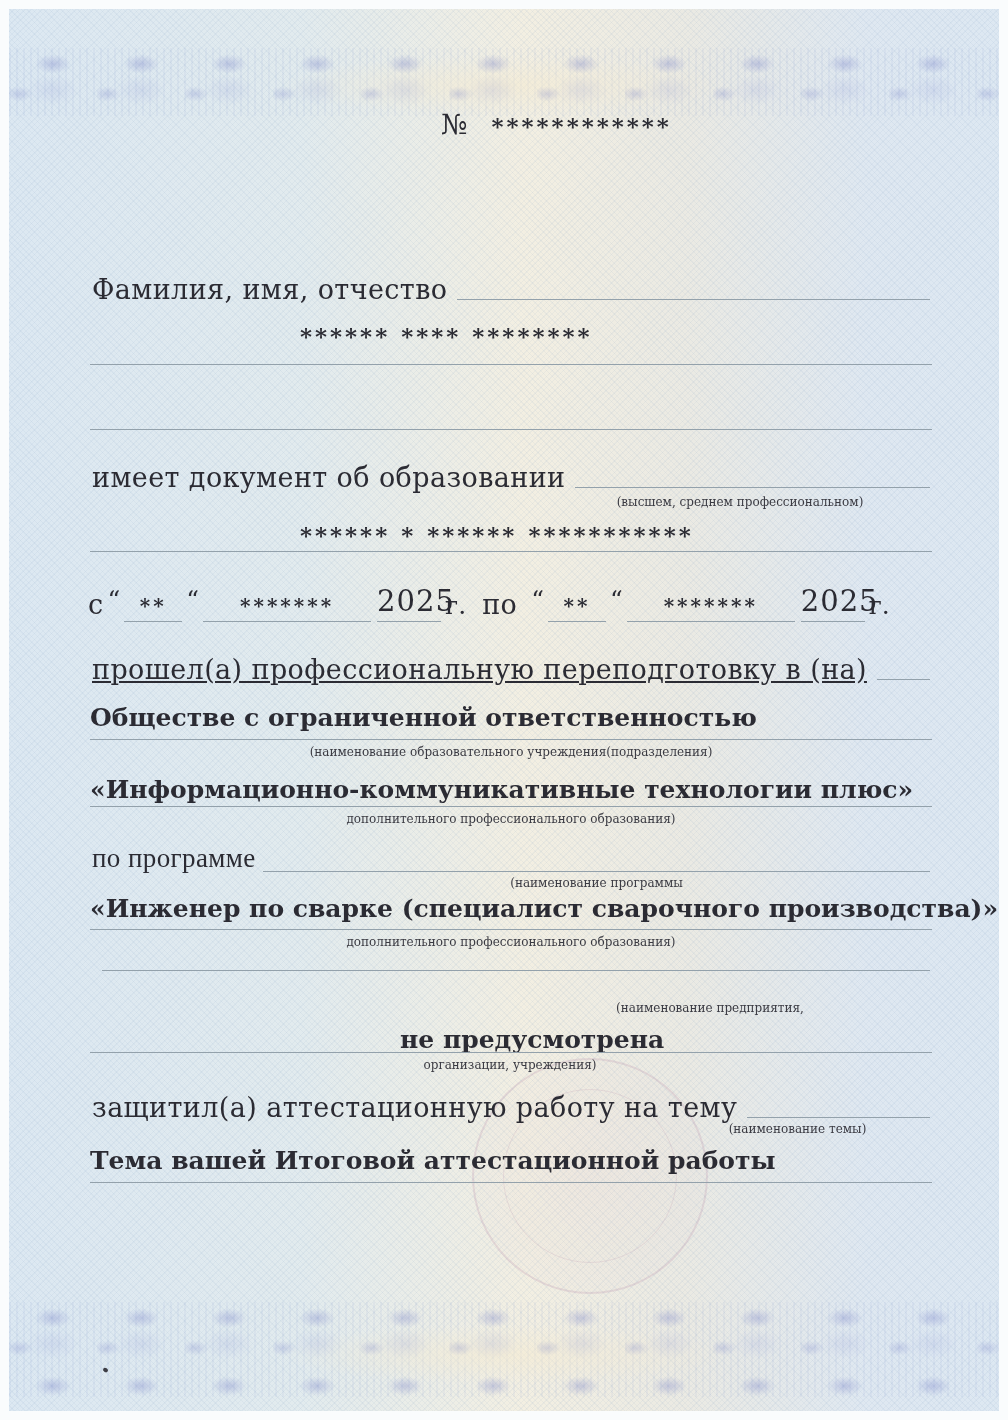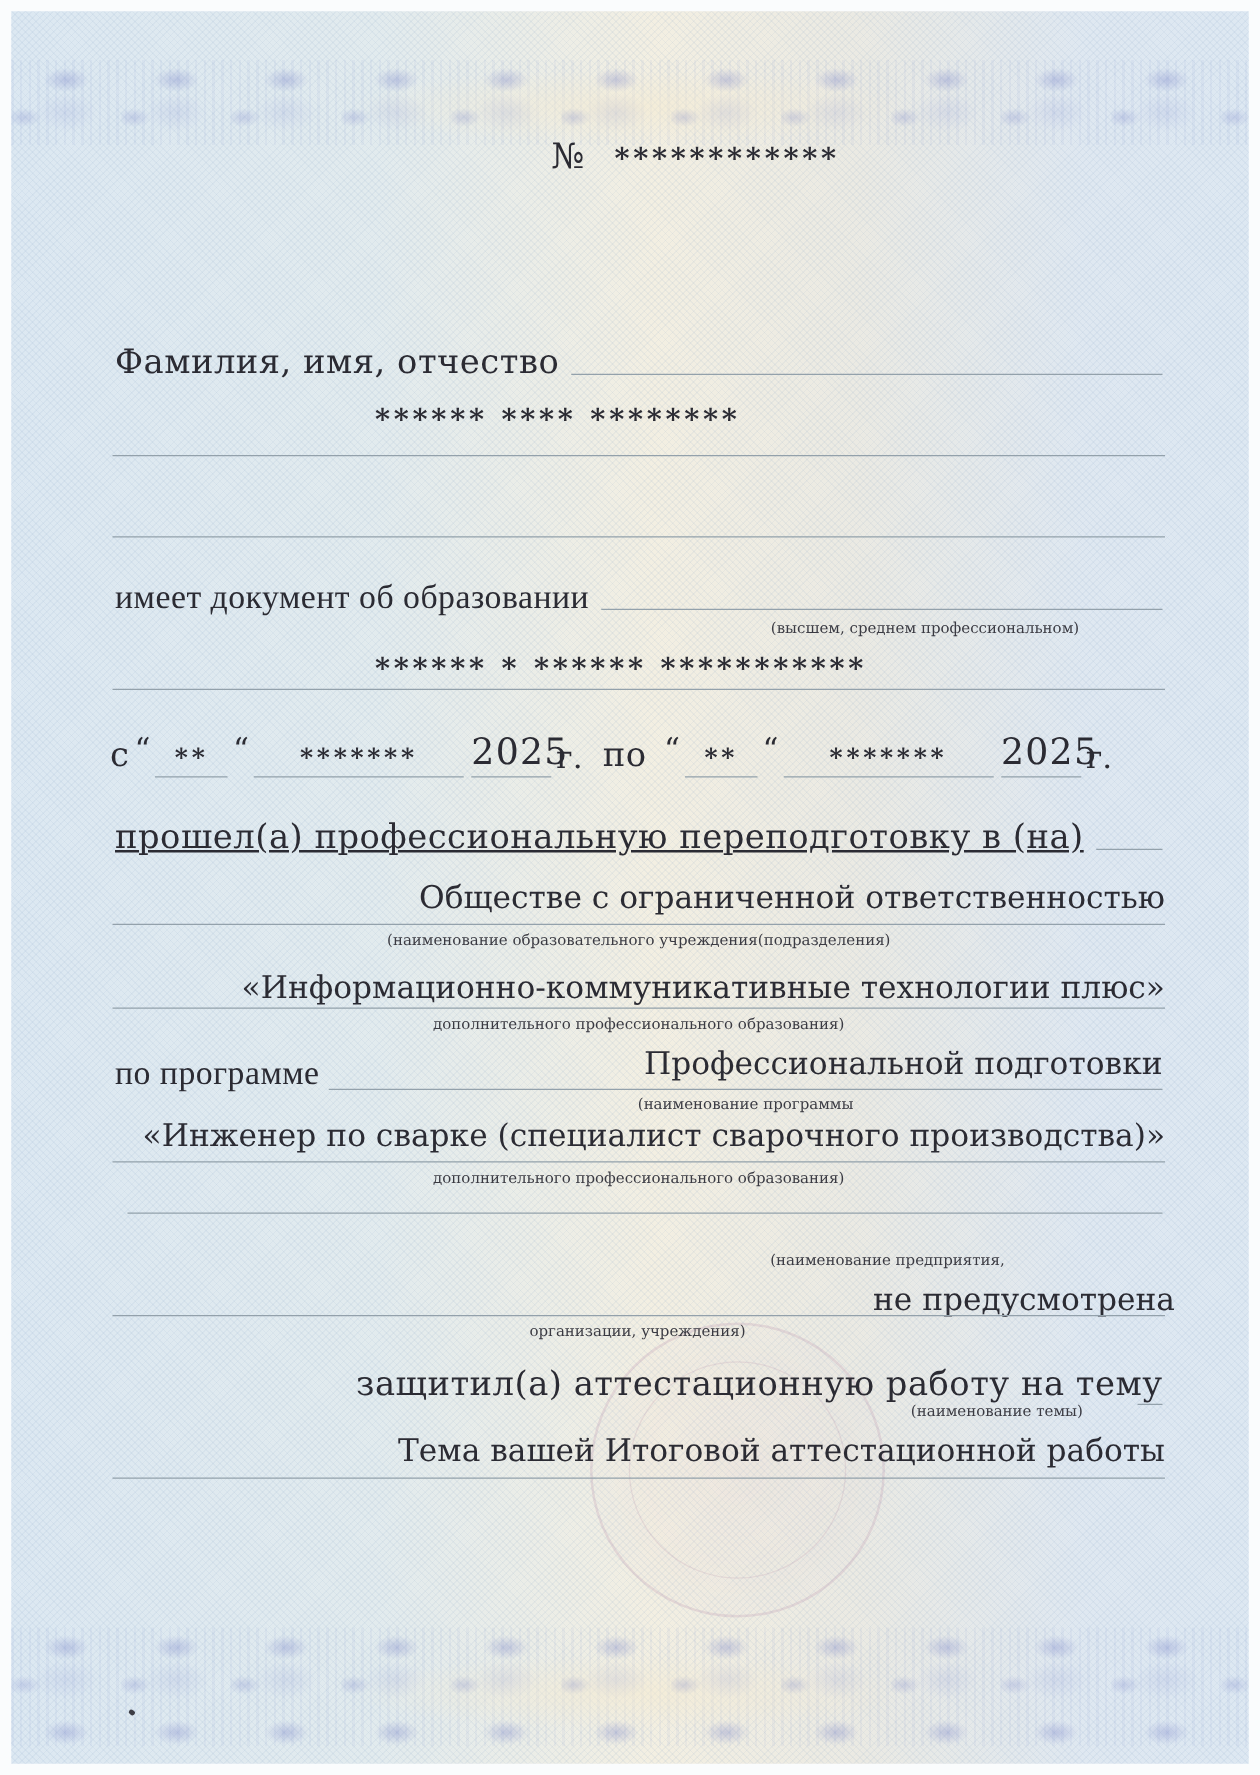--- a/index.html
+++ b/index.html
@@ -30,21 +30,21 @@
   .band-top{top:48px;height:68px;}
   .band-bottom{top:1302px;height:95px;}
   .abs{position:absolute;}
   .row{display:flex;align-items:flex-end;}
   .lbl{font-size:27px;white-space:nowrap;letter-spacing:.4px;}
   .fill{flex:1;border-bottom:1px solid #93a1ab;margin:0 0 5px 10px;min-width:20px;}
   .rule{position:absolute;border-bottom:1px solid #93a1ab;height:0;}
   .val{font-size:25px;white-space:nowrap;}
   .stars{font-size:23px;font-weight:bold;letter-spacing:3px;white-space:nowrap;}
   .cap{font-size:12px;color:#3a3a42;text-align:center;white-space:nowrap;}
-  .center{text-align:right;}
+  .center{text-align:left;font-weight:bold;}
   .cell{border-bottom:1px solid #93a1ab;text-align:center;padding-bottom:3px;}
   .cell .stars{font-size:20px;}
   .quote{font-size:25px;line-height:1;transform:translateY(-10px);padding:0 4px;}
   .year{font-size:29px;letter-spacing:1px;}
   .era{font-size:25px;margin:0 0 2px 4px;}
   .seal{
     position:absolute;left:472px;top:1058px;width:232px;height:232px;border-radius:50%;
     border:2px solid rgba(186,150,172,0.26);
     background:radial-gradient(circle, rgba(222,185,200,0.10), rgba(222,185,200,0.03) 70%);
     display:flex;align-items:center;justify-content:center;
@@ -73,21 +73,21 @@
   </div>
 
   <div class="abs row" style="top:274px;left:92px;width:838px;">
     <span class="lbl">Фамилия, имя, отчество</span>
     <span class="fill"></span>
   </div>
   <div class="abs stars" style="top:322px;left:300px;">****** **** ********</div>
   <div class="rule" style="top:364px;left:90px;width:842px;"></div>
   <div class="rule" style="top:429px;left:90px;width:842px;"></div>
 
-  <div class="abs row" style="top:462px;left:92px;width:838px;font-family:Liberation Serif, serif;">
+  <div class="abs row" style="top:462px;left:92px;width:838px;">
     <span class="lbl">имеет документ об образовании</span>
     <span class="fill"></span>
   </div>
   <div class="abs cap" style="top:495px;left:560px;width:360px;">(высшем, среднем профессиональном)</div>
   <div class="abs stars" style="top:521px;left:300px;">****** * ****** ***********</div>
   <div class="rule" style="top:551px;left:90px;width:842px;"></div>
 
   <div class="abs row" style="top:584px;left:88px;width:846px;">
     <span class="lbl" style="margin-bottom:2px;">с</span>
     <span class="quote">“</span>
@@ -110,36 +110,35 @@
     <span class="fill"></span>
   </div>
   <div class="abs val center" style="top:703px;left:90px;width:842px;">Обществе с ограниченной ответственностью</div>
   <div class="rule" style="top:739px;left:90px;width:842px;"></div>
   <div class="abs cap" style="top:745px;left:90px;width:842px;">(наименование образовательного учреждения(подразделения)</div>
   <div class="abs val center" style="top:775px;left:90px;width:842px;">«Информационно-коммуникативные технологии плюс»</div>
   <div class="rule" style="top:806px;left:90px;width:842px;"></div>
   <div class="abs cap" style="top:812px;left:90px;width:842px;">дополнительного профессионального образования)</div>
 
   <div class="abs lbl" style="top:843px;left:92px;font-family:Liberation Serif, serif;">по программе</div>
-  <div class="abs val center" style="top:836px;left:263px;width:667px;">Профессиональной подготовки</div>
   <div class="rule" style="top:871px;left:263px;width:667px;"></div>
   <div class="abs cap" style="top:876px;left:263px;width:667px;">(наименование программы</div>
   <div class="abs val center" style="top:894px;left:90px;width:842px;">«Инженер по сварке (специалист сварочного производства)»</div>
   <div class="rule" style="top:929px;left:90px;width:842px;"></div>
   <div class="abs cap" style="top:935px;left:90px;width:842px;">дополнительного профессионального образования)</div>
 
   <div class="abs row" style="top:970px;left:92px;width:838px;">
     <span class="fill"></span>
   </div>
   <div class="abs cap" style="top:1001px;left:560px;width:300px;">(наименование предприятия,</div>
   <div class="abs val center" style="top:1025px;left:400px;width:540px;">не предусмотрена</div>
   <div class="rule" style="top:1052px;left:90px;width:842px;"></div>
   <div class="abs cap" style="top:1058px;left:330px;width:360px;">организации, учреждения)</div>
 
-  <div class="abs row" style="top:1092px;left:92px;width:838px;flex-direction:column;">
+  <div class="abs row" style="top:1092px;left:92px;width:838px;">
     <span class="lbl">защитил(а) аттестационную работу на тему</span>
     <span class="fill"></span>
   </div>
   <div class="abs cap" style="top:1122px;left:690px;width:215px;">(наименование темы)</div>
   <div class="abs val center" style="top:1146px;left:90px;width:842px;">Тема вашей Итоговой аттестационной работы</div>
   <div class="rule" style="top:1182px;left:90px;width:842px;"></div>
 
 </div>
 
 </body></html>

